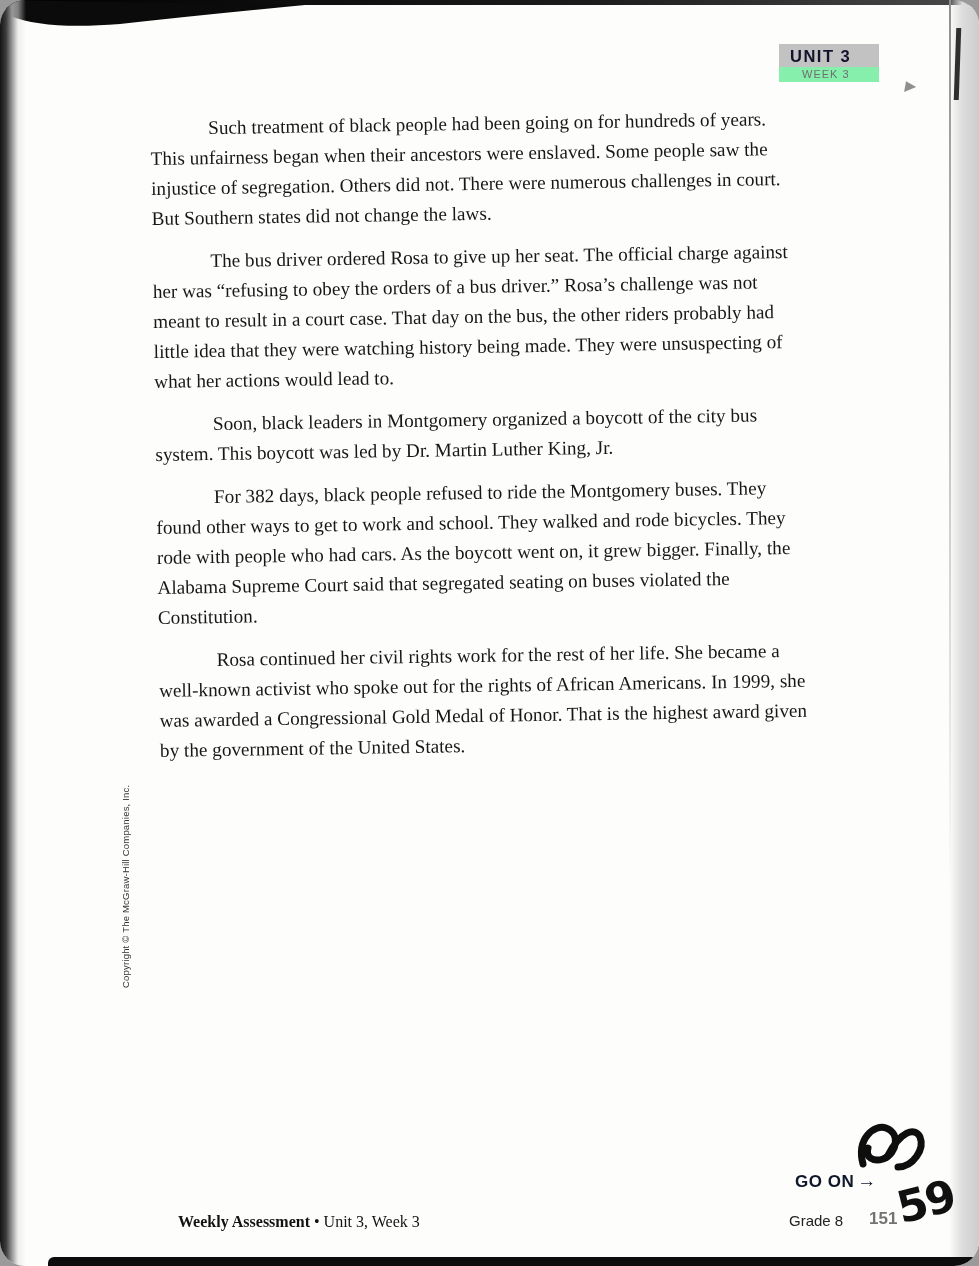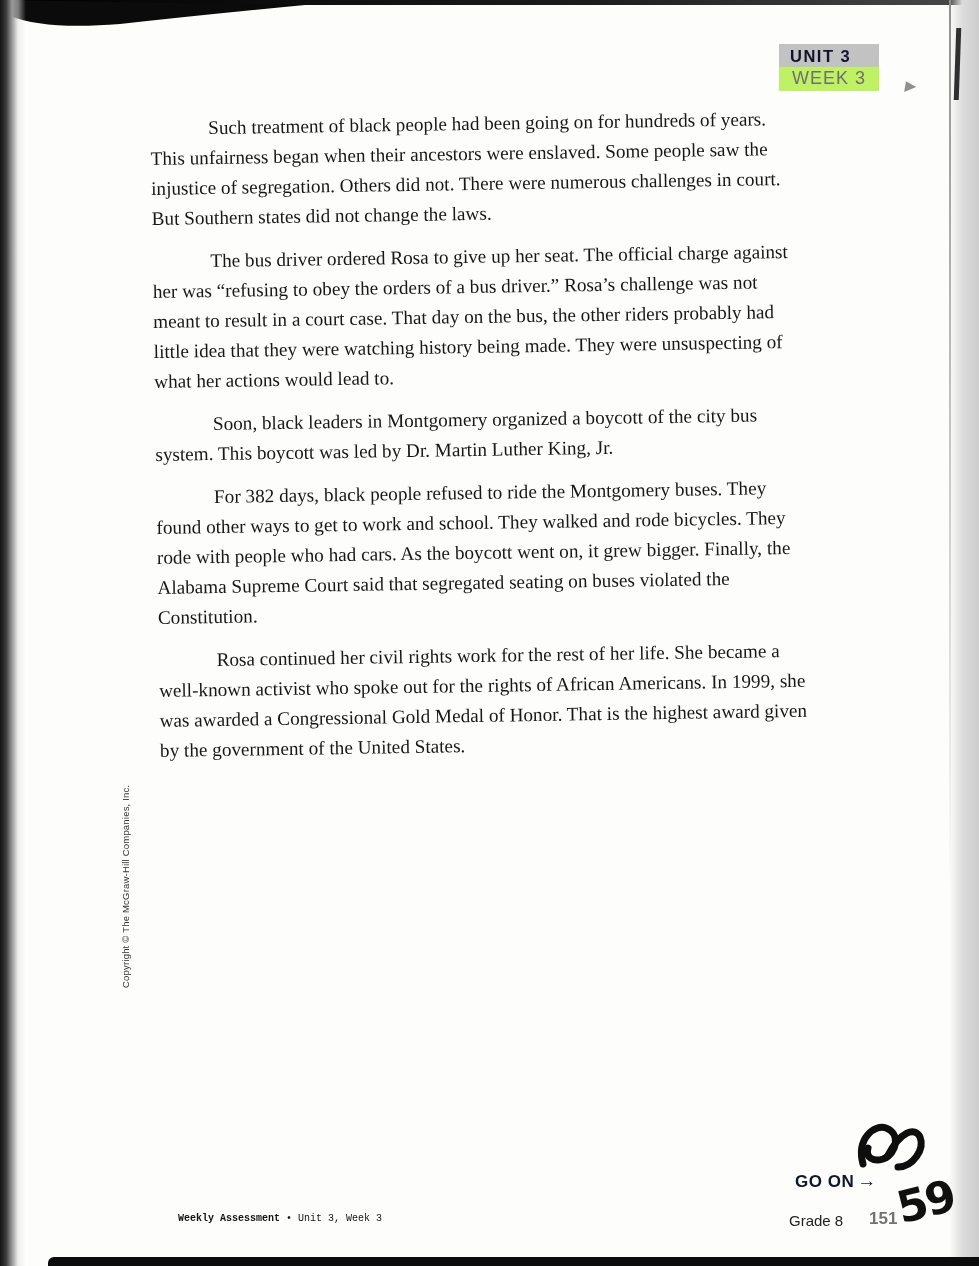--- a/index.html
+++ b/index.html
@@ -1,54 +1,54 @@
 <!DOCTYPE html>
 <html><head>
 <meta charset="utf-8">
 <style>
   html,body{margin:0;padding:0;background:#9a9a9a;}
   .sheet{
     position:relative;width:979px;height:1266px;overflow:hidden;
-    background:#fdfdfb;font-family:"Liberation Serif","DejaVu Serif",serif;
+    background:#fdfdfb;font-family:"Liberation Serif","DejaVu Serif",serif;border-radius:25px;
   }
 
   
   .edge-top{position:absolute;left:0;top:0;width:100%;height:5px;
     background:linear-gradient(to right,#000 0%,#1c1c1c 60%,#4a4a4a 100%);}
   .curl{position:absolute;left:0;top:0;}
   .edge-left{position:absolute;left:0;top:0;width:26px;height:100%;
     background:linear-gradient(to right,#141414 0,#3c3c3c 6px,#989898 12px,rgba(225,225,225,.55) 18px,rgba(255,255,255,0) 26px);}
   .edge-right{position:absolute;right:0;top:0;width:30px;height:100%;
     background:linear-gradient(to right,rgba(0,0,0,0) 0,#dcdcdc 45%,#cdcdcd 100%);}
   .right-line{position:absolute;right:28px;top:0;width:2px;height:100%;
     background:linear-gradient(#8f8f8f,rgba(150,150,150,0) 70%);}
   .right-mark{position:absolute;right:19px;top:28px;width:5px;height:72px;background:#2f2f2f;transform:rotate(2deg);}
   .edge-bottom{position:absolute;left:48px;right:0;bottom:0;height:9px;background:#0c0c0c;border-radius:6px 0 0 0;}
 
   
   .badge{position:absolute;left:779px;top:44px;width:100px;font-family:"Liberation Sans",sans-serif;}
   .badge-unit{background:#c2c2c2;color:#12122c;font-weight:700;font-size:16.5px;letter-spacing:1.5px;padding:3px 0 1px 11px;}
-  .badge-week{background:#bef264;color:#6f6f6f;font-size:18px;letter-spacing:1px;padding:1px 0 2px 13px;}
+  .badge-week{background:#86efac;color:#6f6f6f;font-size:11px;letter-spacing:1px;padding:1px 0 2px 23px;}
   .corner-mark{position:absolute;left:905px;top:82px;width:0;height:0;
     border-left:11px solid #8f8f8f;border-top:4px solid transparent;border-bottom:7px solid transparent;
     transform:rotate(10deg);}
 
   
   .passage{position:absolute;left:150px;top:114px;width:650px;
     transform:rotate(-0.9deg);transform-origin:top left;
     font-size:19.2px;line-height:30px;color:#171717;}
   .passage p{margin:0 0 13px;text-indent:58px;}
 
   
   .copyright{position:absolute;left:120px;top:988px;width:210px;
     transform:rotate(-90deg);transform-origin:0 0;
     font-family:"Liberation Sans",sans-serif;font-size:9.5px;color:#333;letter-spacing:.2px;white-space:nowrap;}
 
   
-  .footer-left{position:absolute;left:178px;top:1213px;font-family:Liberation Mono, monospace;font-size:10px;color:#121212;}
+  .footer-left{position:absolute;left:178px;top:1213px;font-family:Liberation Serif, serif;font-size:16px;color:#121212;}
   .footer-left .bold{font-weight:700;}
   .go-on{position:absolute;left:795px;top:1170px;font-family:"Liberation Sans",sans-serif;font-weight:700;font-size:17px;color:#0f172a;letter-spacing:.5px;}
   .go-on .arrow{font-size:19px;margin-left:3px;}
   .grade{position:absolute;left:789px;top:1212px;font-family:"Liberation Sans",sans-serif;font-size:15px;color:#222;}
   .page-num{position:absolute;left:869px;top:1209px;font-family:"Liberation Sans",sans-serif;font-weight:700;font-size:17px;color:#737373;}
 
   
   .hw-scribble{position:absolute;left:853px;top:1118px;}
   .hw-59{position:absolute;left:897px;top:1176px;font-family:"DejaVu Sans",sans-serif;
     font-weight:700;font-size:44px;color:#101010;transform:rotate(-14deg);letter-spacing:-2px;}

